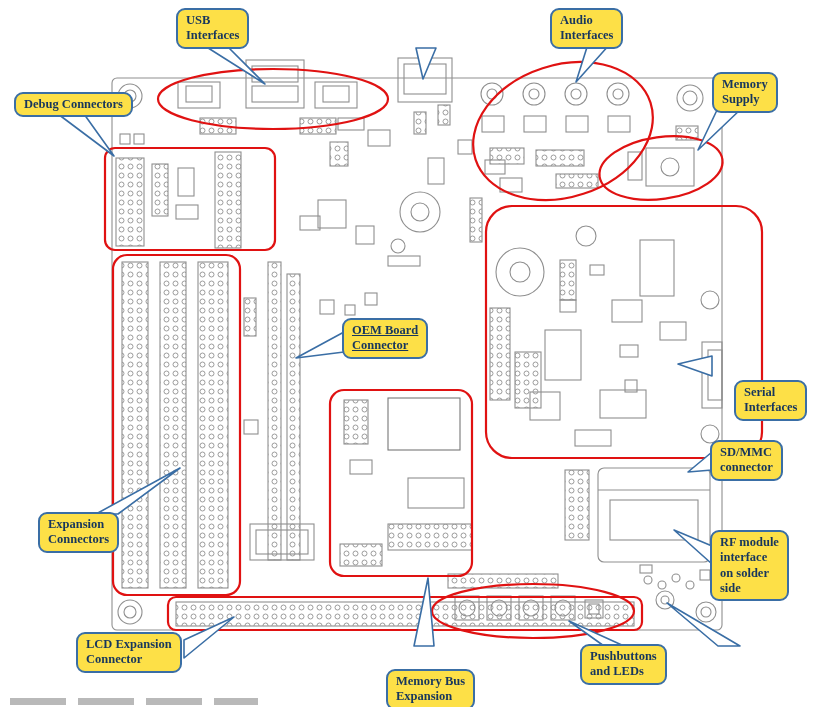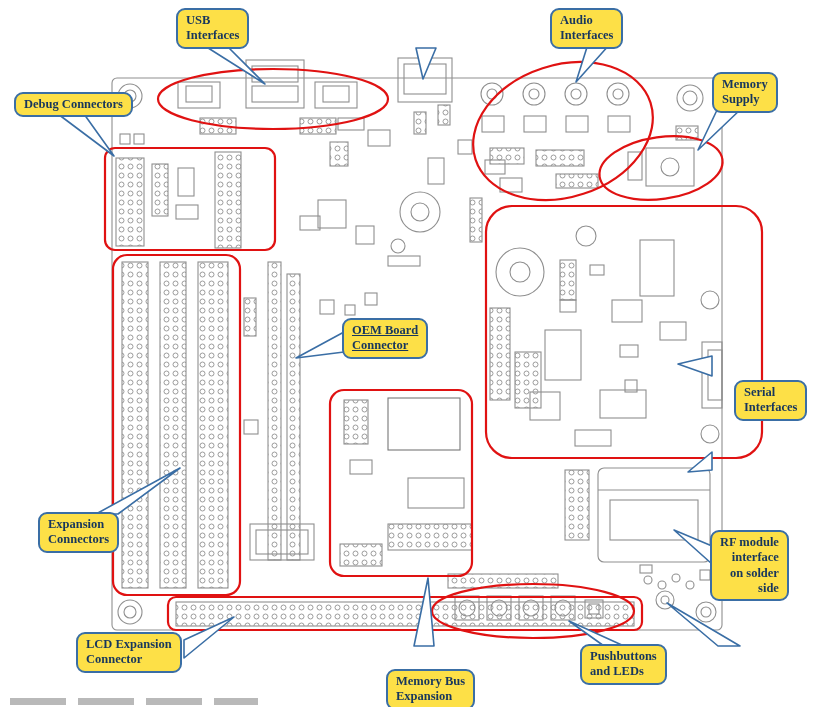--- a/index.html
+++ b/index.html
@@ -248,21 +248,23 @@
 Interfaces</div>
 <div class="callout" style="left:550px;top:8px;">Audio
 Interfaces</div>
 <div class="callout" style="left:712px;top:72px;">Memory
 Supply</div>
 <div class="callout" style="left:14px;top:92px;white-space:nowrap;">Debug Connectors</div>
 <div class="callout" style="left:342px;top:318px;text-decoration:underline;">OEM Board
 Connector</div>
 <div class="callout" style="left:734px;top:348px;margin-top:32px;">Serial
 Interfaces</div>
-<div class="callout" style="left:710px;top:530px;text-align:right;">RF module
+<div class="callout" style="left:710px;top:440px;">SD/MMC
+connector</div>
+<div class="callout" style="left:710px;top:530px;">RF module
 interface
 on solder
 side</div>
 <div class="callout" style="left:38px;top:512px;">Expansion
 Connectors</div>
 <div class="callout" style="left:76px;top:632px;">LCD Expansion
 Connector</div>
 <div class="callout" style="left:386px;top:644px;margin-top:25px;">Memory Bus
 Expansion</div>
 <div class="callout" style="left:580px;top:644px;">Pushbuttons

